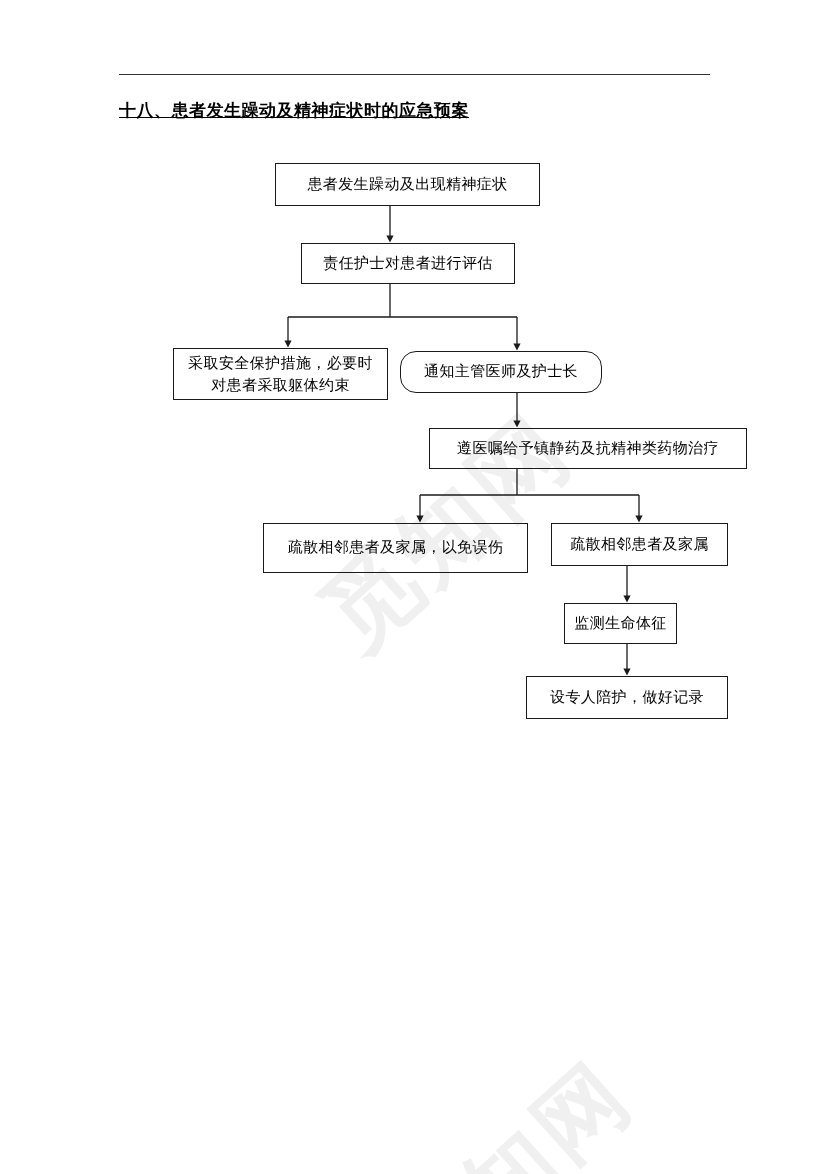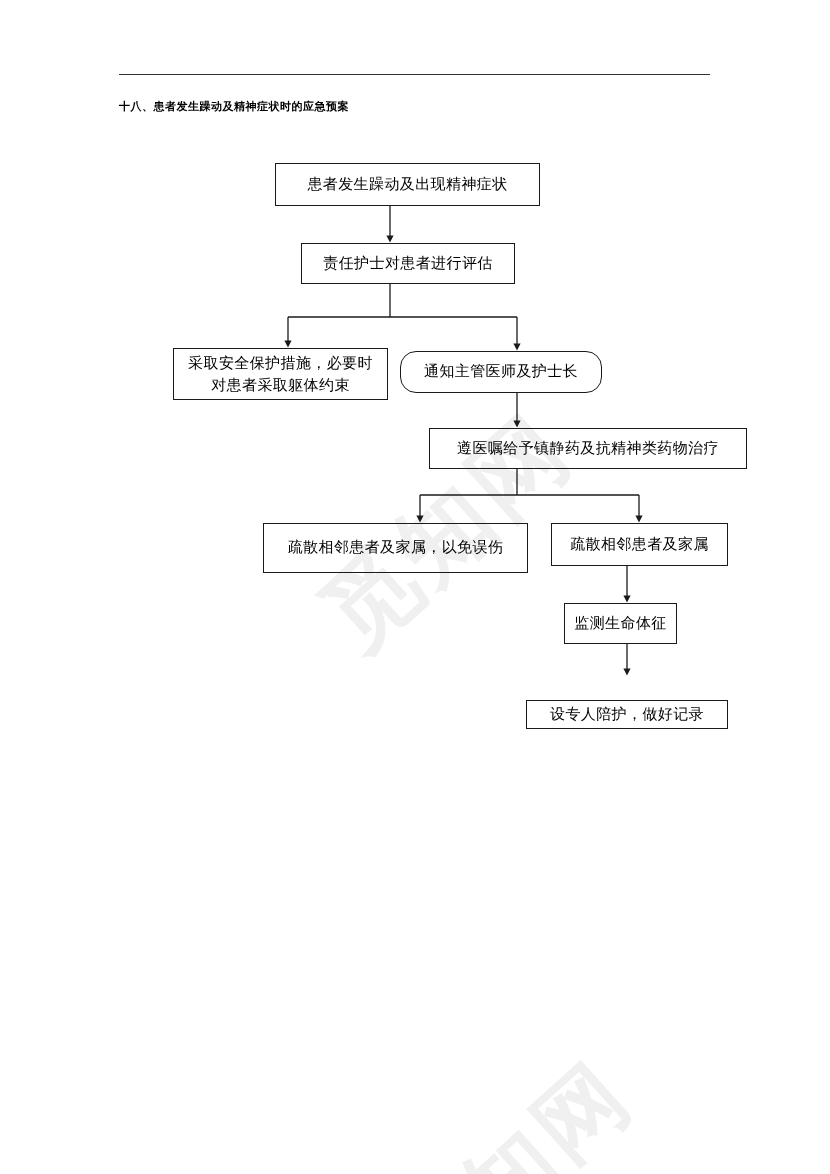--- a/index.html
+++ b/index.html
@@ -57,25 +57,26 @@
     height: 0;
     border-top: 1.6px solid #333333;
     z-index: 2;
   }
 
   
   .section-title {
     position: absolute;
     left: 119px;
     top: 99px;
-    font-size: 11px;
+    font-size: 17px;
     font-weight: bold;
     letter-spacing: 0.5px;
     white-space: nowrap;
     z-index: 3;
+    text-decoration: underline;
   }
 
   
   .flow-layer {
     position: absolute;
     left: 0;
     top: 0;
     width: 830px;
     height: 1174px;
     z-index: 3;
@@ -100,21 +101,21 @@
   }
 
   .n-onset     { left: 275px; top: 163px; width: 265px; height: 43px; }
   .n-assess    { left: 301px; top: 243px; width: 214px; height: 41px; }
   .n-protect   { left: 173px; top: 348px; width: 215px; height: 52px; }
   .n-notify    { left: 400px; top: 351px; width: 202px; height: 42px; border-radius: 16px; }
   .n-medicate  { left: 385px; top: 428px; width: 318px; height: 41px; margin-left: 44px; }
   .n-evacuate  { left: 263px; top: 523px; width: 265px; height: 50px; text-align: right; }
   .n-equipment { left: 551px; top: 523px; width: 177px; height: 43px; }
   .n-vitals    { left: 564px; top: 603px; width: 113px; height: 41px; }
-  .n-escort    { left: 526px; top: 676px; width: 202px; height: 29px; margin-top: 24px; }
+  .n-escort    { left: 526px; top: 676px; width: 202px; height: 43px; }
 
   
   .connectors {
     position: absolute;
     left: 0;
     top: 0;
     width: 830px;
     height: 1174px;
     z-index: 2;
   }

